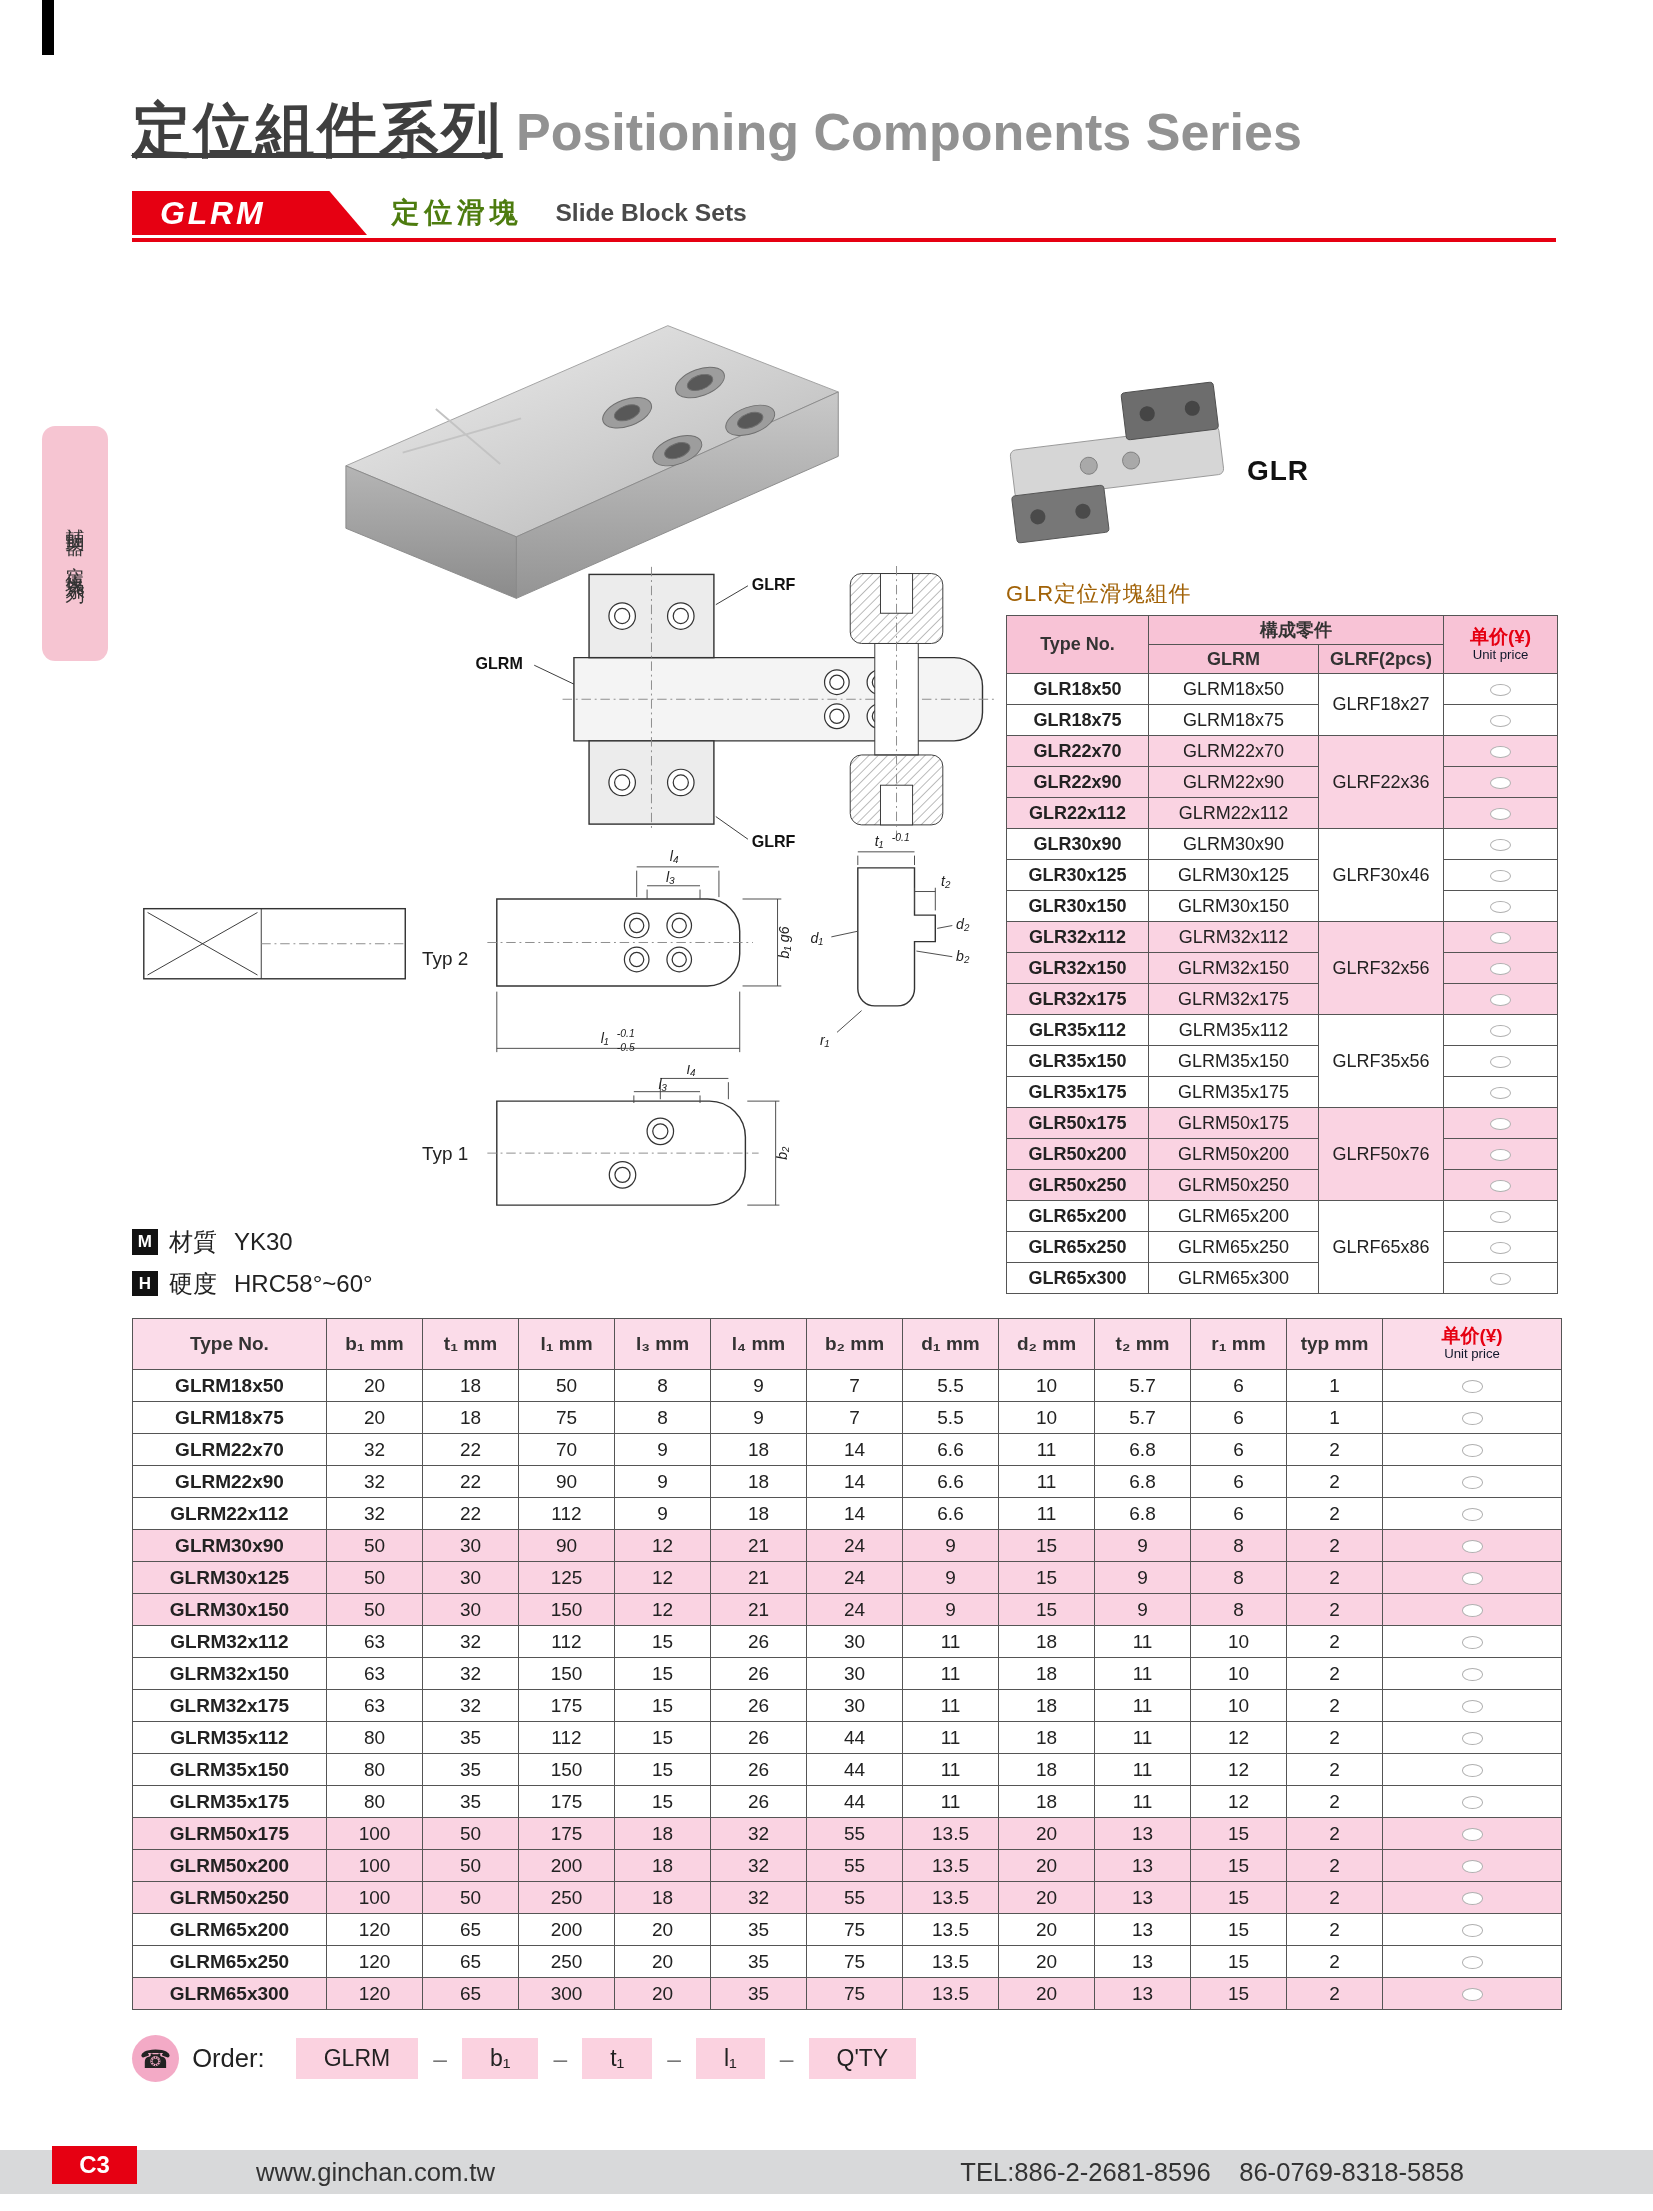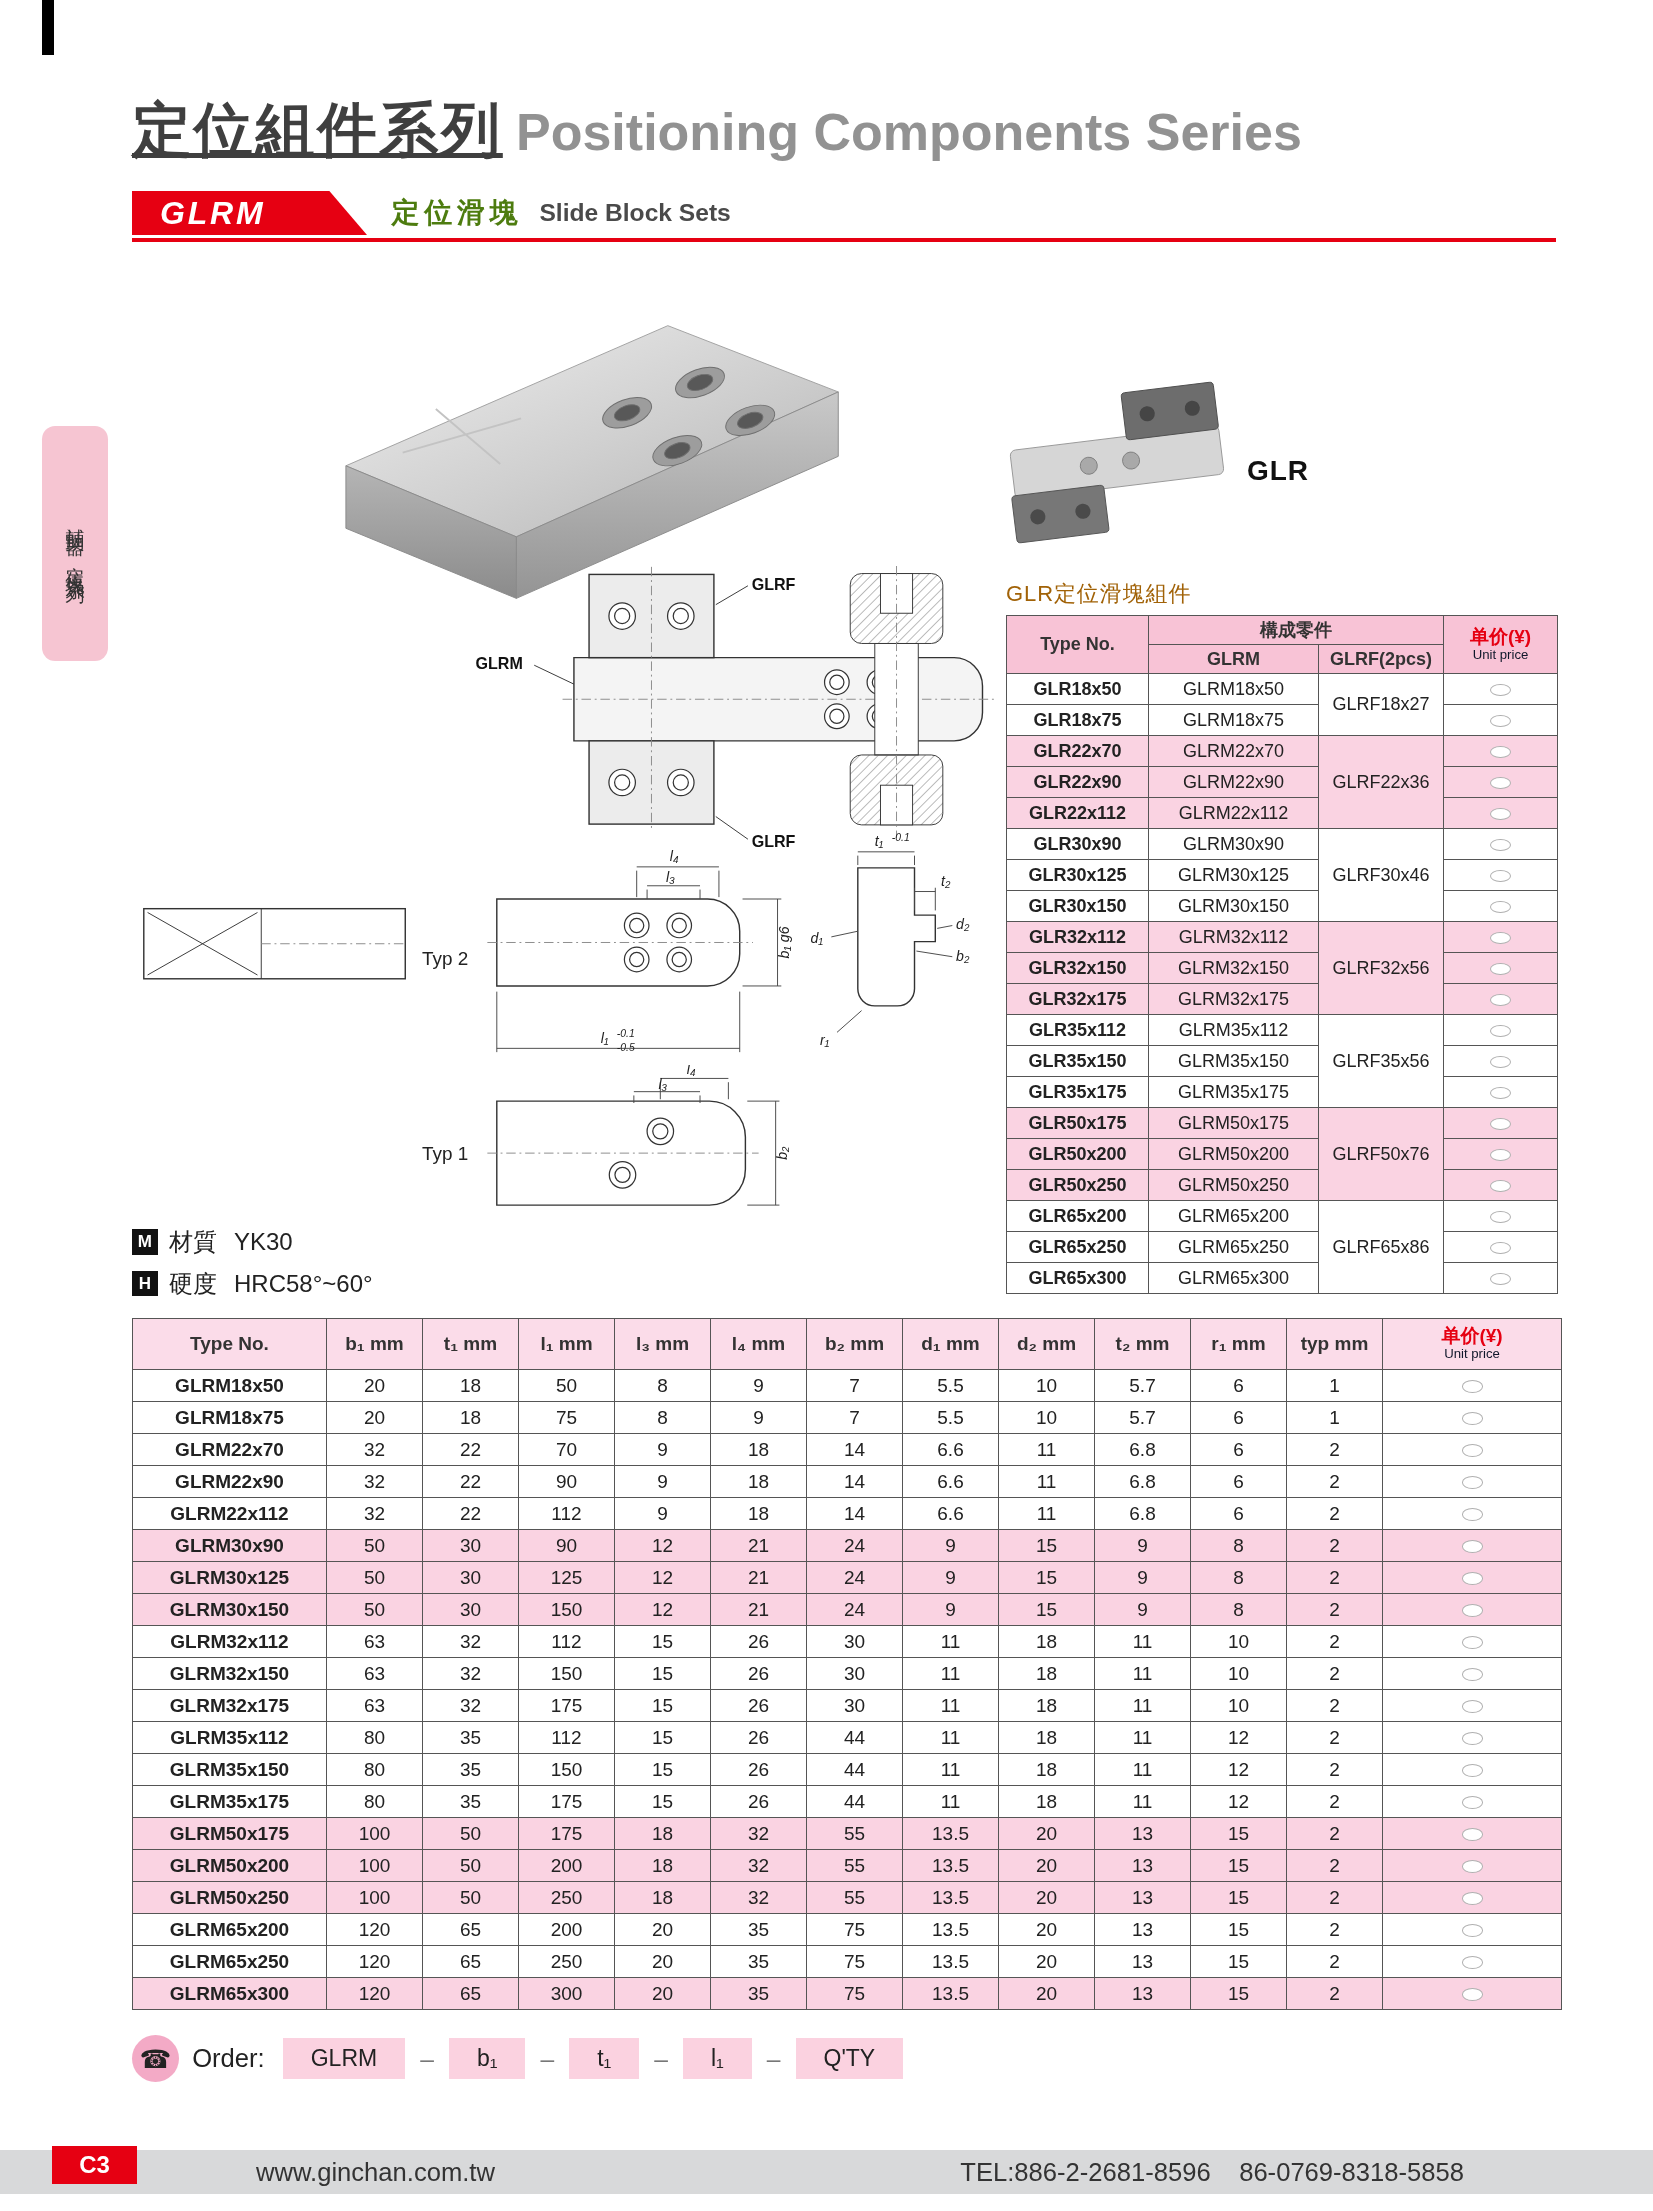--- a/index.html
+++ b/index.html
@@ -12,21 +12,21 @@
   .corner-mark { position:absolute; left:42px; top:0; width:12.3px; height:55px; background:#000; }
 
   
   .title { position:absolute; left:132px; top:91px; white-space:nowrap; }
   .title .zh { font-size:59px; font-weight:bold; color:#3f3f3f; letter-spacing:2.8px;text-decoration:underline; }
   .title .en { font-size:52px; font-weight:bold; color:#929292; margin-left:13.2px; }
   .banner { position:absolute; left:132px; top:191px; height:44px; display:flex; align-items:center; }
   .flag { width:235px; height:44px; background:#e60012; clip-path:polygon(0 0, 84% 0, 100% 100%, 0 100%); display:flex; align-items:center; padding-left:28px; }
   .flag span { color:#fff; font-size:32px; font-weight:bold; font-style:italic; letter-spacing:2.8px; }
   .banner .zh { color:#4d7c0f; font-size:28px; font-weight:bold; margin-left:24.6px; letter-spacing:4.7px; }
-  .banner .en { color:#4a4a4a; font-size:24.6px; font-weight:bold; margin-left:17px;text-align:right; }
+  .banner .en { color:#4a4a4a; font-size:24.6px; font-weight:bold; margin-left:33px;text-align:right; }
   .red-rule { position:absolute; left:132px; top:238px; width:1424px; height:3.8px; background:#e60012; }
 
   
   .side-tab { position:absolute; left:42px; top:426px; width:66px; height:235px; background:#f6c5d2; border-radius:13.2px; display:flex; align-items:center; justify-content:center; }
   .side-tab span { writing-mode:vertical-rl; font-size:19px; color:#333; letter-spacing:4.7px; }
 
   
   svg text { font-family:"Liberation Sans","DejaVu Sans",sans-serif; fill:#222; }
   svg .dlabel { font-size:17px; font-weight:bold; fill:#111; }
   svg .typlabel { font-size:20px; fill:#222; }
@@ -54,21 +54,21 @@
 
   
   .notes { position:absolute; left:132px; top:1226px; }
   .note-line { display:flex; align-items:center; margin-bottom:9.5px; font-size:24px; color:#222; }
   .badge { width:25.6px; height:25.6px; background:#111; color:#fff; font-size:17px; font-weight:bold; display:flex; align-items:center; justify-content:center; margin-right:11.4px; flex:0 0 auto; }
   .note-label { margin-right:17px; }
 
   
   .order-row { position:absolute; left:132px; top:2035px; display:flex; align-items:center; }
   .phone-badge { width:47px; height:47px; border-radius:50%; background:#f3aac6; display:flex; align-items:center; justify-content:center; font-size:25.6px; color:#222; margin-right:13.2px; flex:0 0 auto; }
-  .order-label { font-size:25.6px; color:#222; margin-right:18px; }
+  .order-label { font-size:25.6px; color:#222; margin-right:31px; }
   .order-parts { display:flex; align-items:center; gap:15px; }
   .obox { background:#fbd2e0; padding:6.6px 28px; font-size:23px; color:#222; }
   .sep { font-size:24.6px; color:#777; }
 
   
   .footer-bar { position:absolute; left:0; top:2150px; width:1653px; height:44px; background:#d8d9da; }
   .page-no { position:absolute; left:52px; top:2146px; width:85px; height:38px; background:#e60012; color:#fff; font-weight:bold; font-size:24px; display:flex; align-items:center; justify-content:center; }
   .website { position:absolute; left:256px; top:2158px; font-size:25.6px; color:#333; }
   .tel { position:absolute; right:189px; top:2158px; font-size:25.6px; color:#333; white-space:pre; }
 </style>

